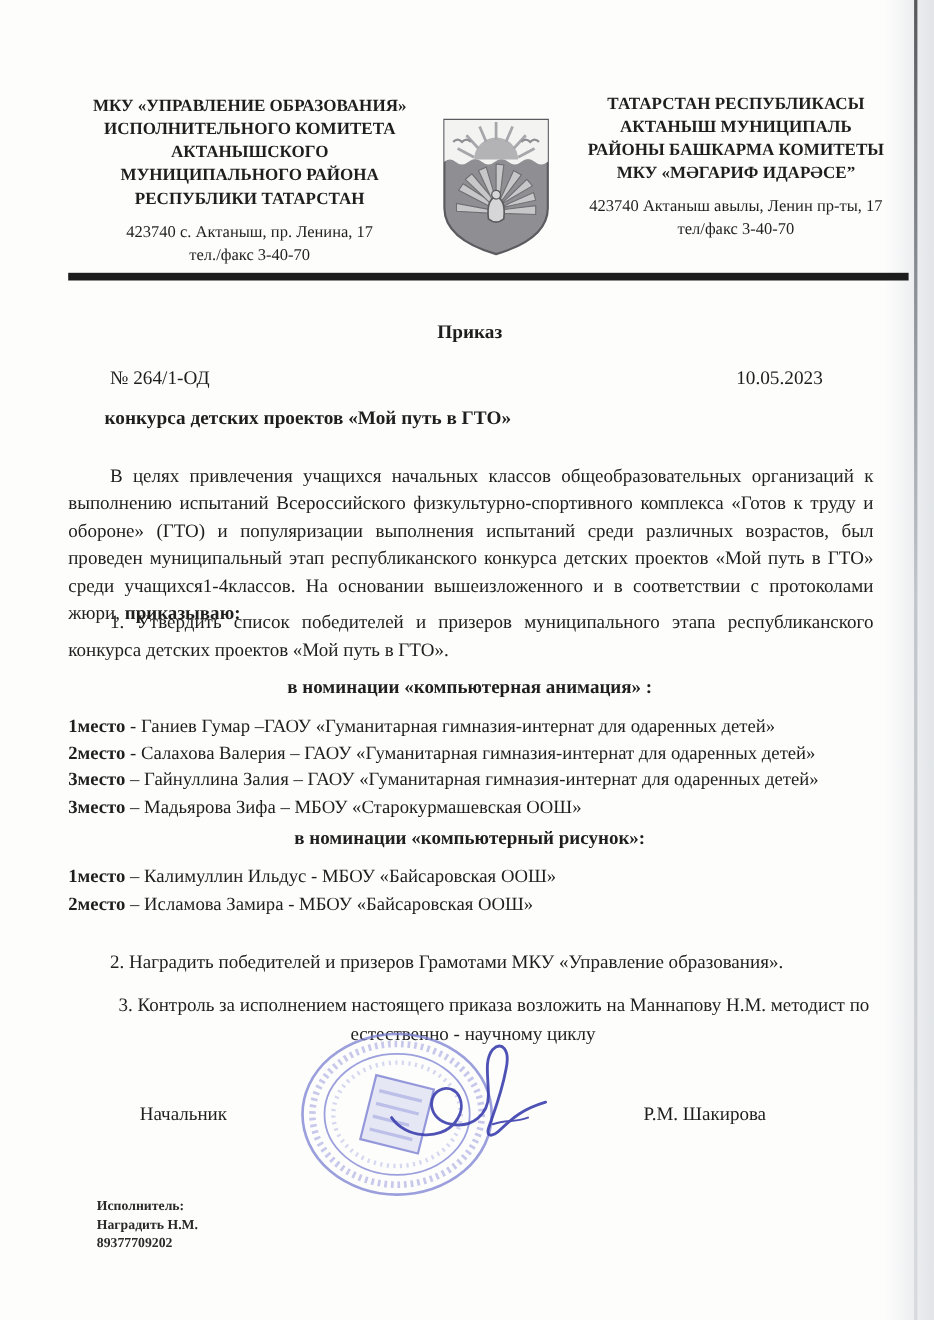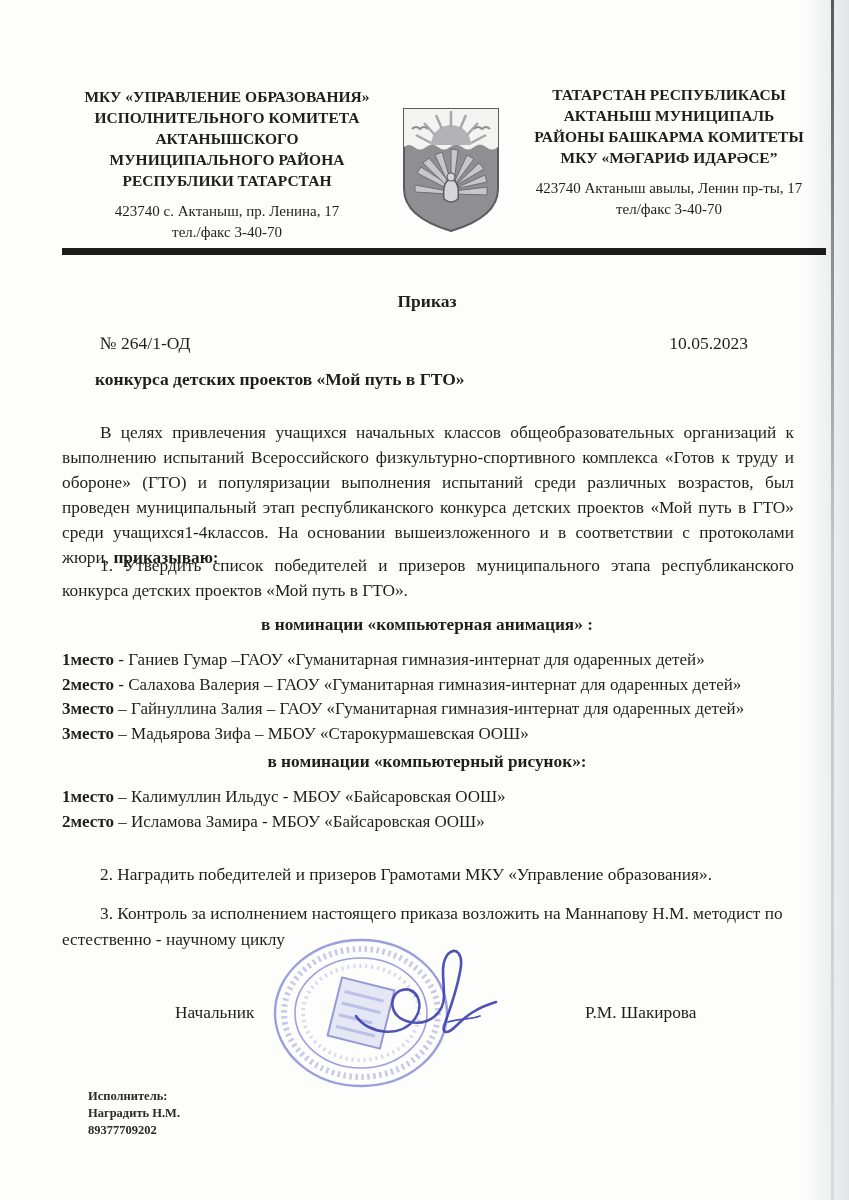--- a/index.html
+++ b/index.html
@@ -36,23 +36,23 @@
   .item1{left:62px;top:553px;width:732px;font-size:17.3px;line-height:25px;
     text-align:justify;text-indent:38px;}
   .nomhead{left:62px;top:615px;width:730px;text-align:center;font-weight:bold;
     font-size:17.3px;}
   .nomhead span{text-underline-offset:3px;}
   .winlist{left:62px;top:648px;width:740px;font-size:17px;line-height:24.6px;}
   .nomhead2{top:752px;}
   .winlist2{top:785px;}
   .item2{left:62px;top:862px;width:732px;font-size:17.3px;line-height:25px;text-indent:38px;}
   .item3{left:62px;top:901px;width:736px;font-size:17.3px;line-height:26px;
-    text-align:left;text-indent:38px;}
+    text-align:center;text-indent:38px;}
   
-  .sig-pos{left:127px;top:1003px;font-size:17.3px;margin-left:48px;}
+  .sig-pos{left:127px;top:1003px;font-size:17.3px;}
   .sig-name{left:585px;top:1003px;font-size:17.3px;}
   .stamp{left:268px;top:934px;width:188px;height:160px;}
   .ink{left:348px;top:938px;width:160px;height:118px;}
   
   .footer{left:88px;top:1088px;font-size:12.5px;line-height:17px;color:#2a2a2a;font-weight:bold;}
   b{font-weight:bold;}
 </style>
 </head>
 <body>
 

